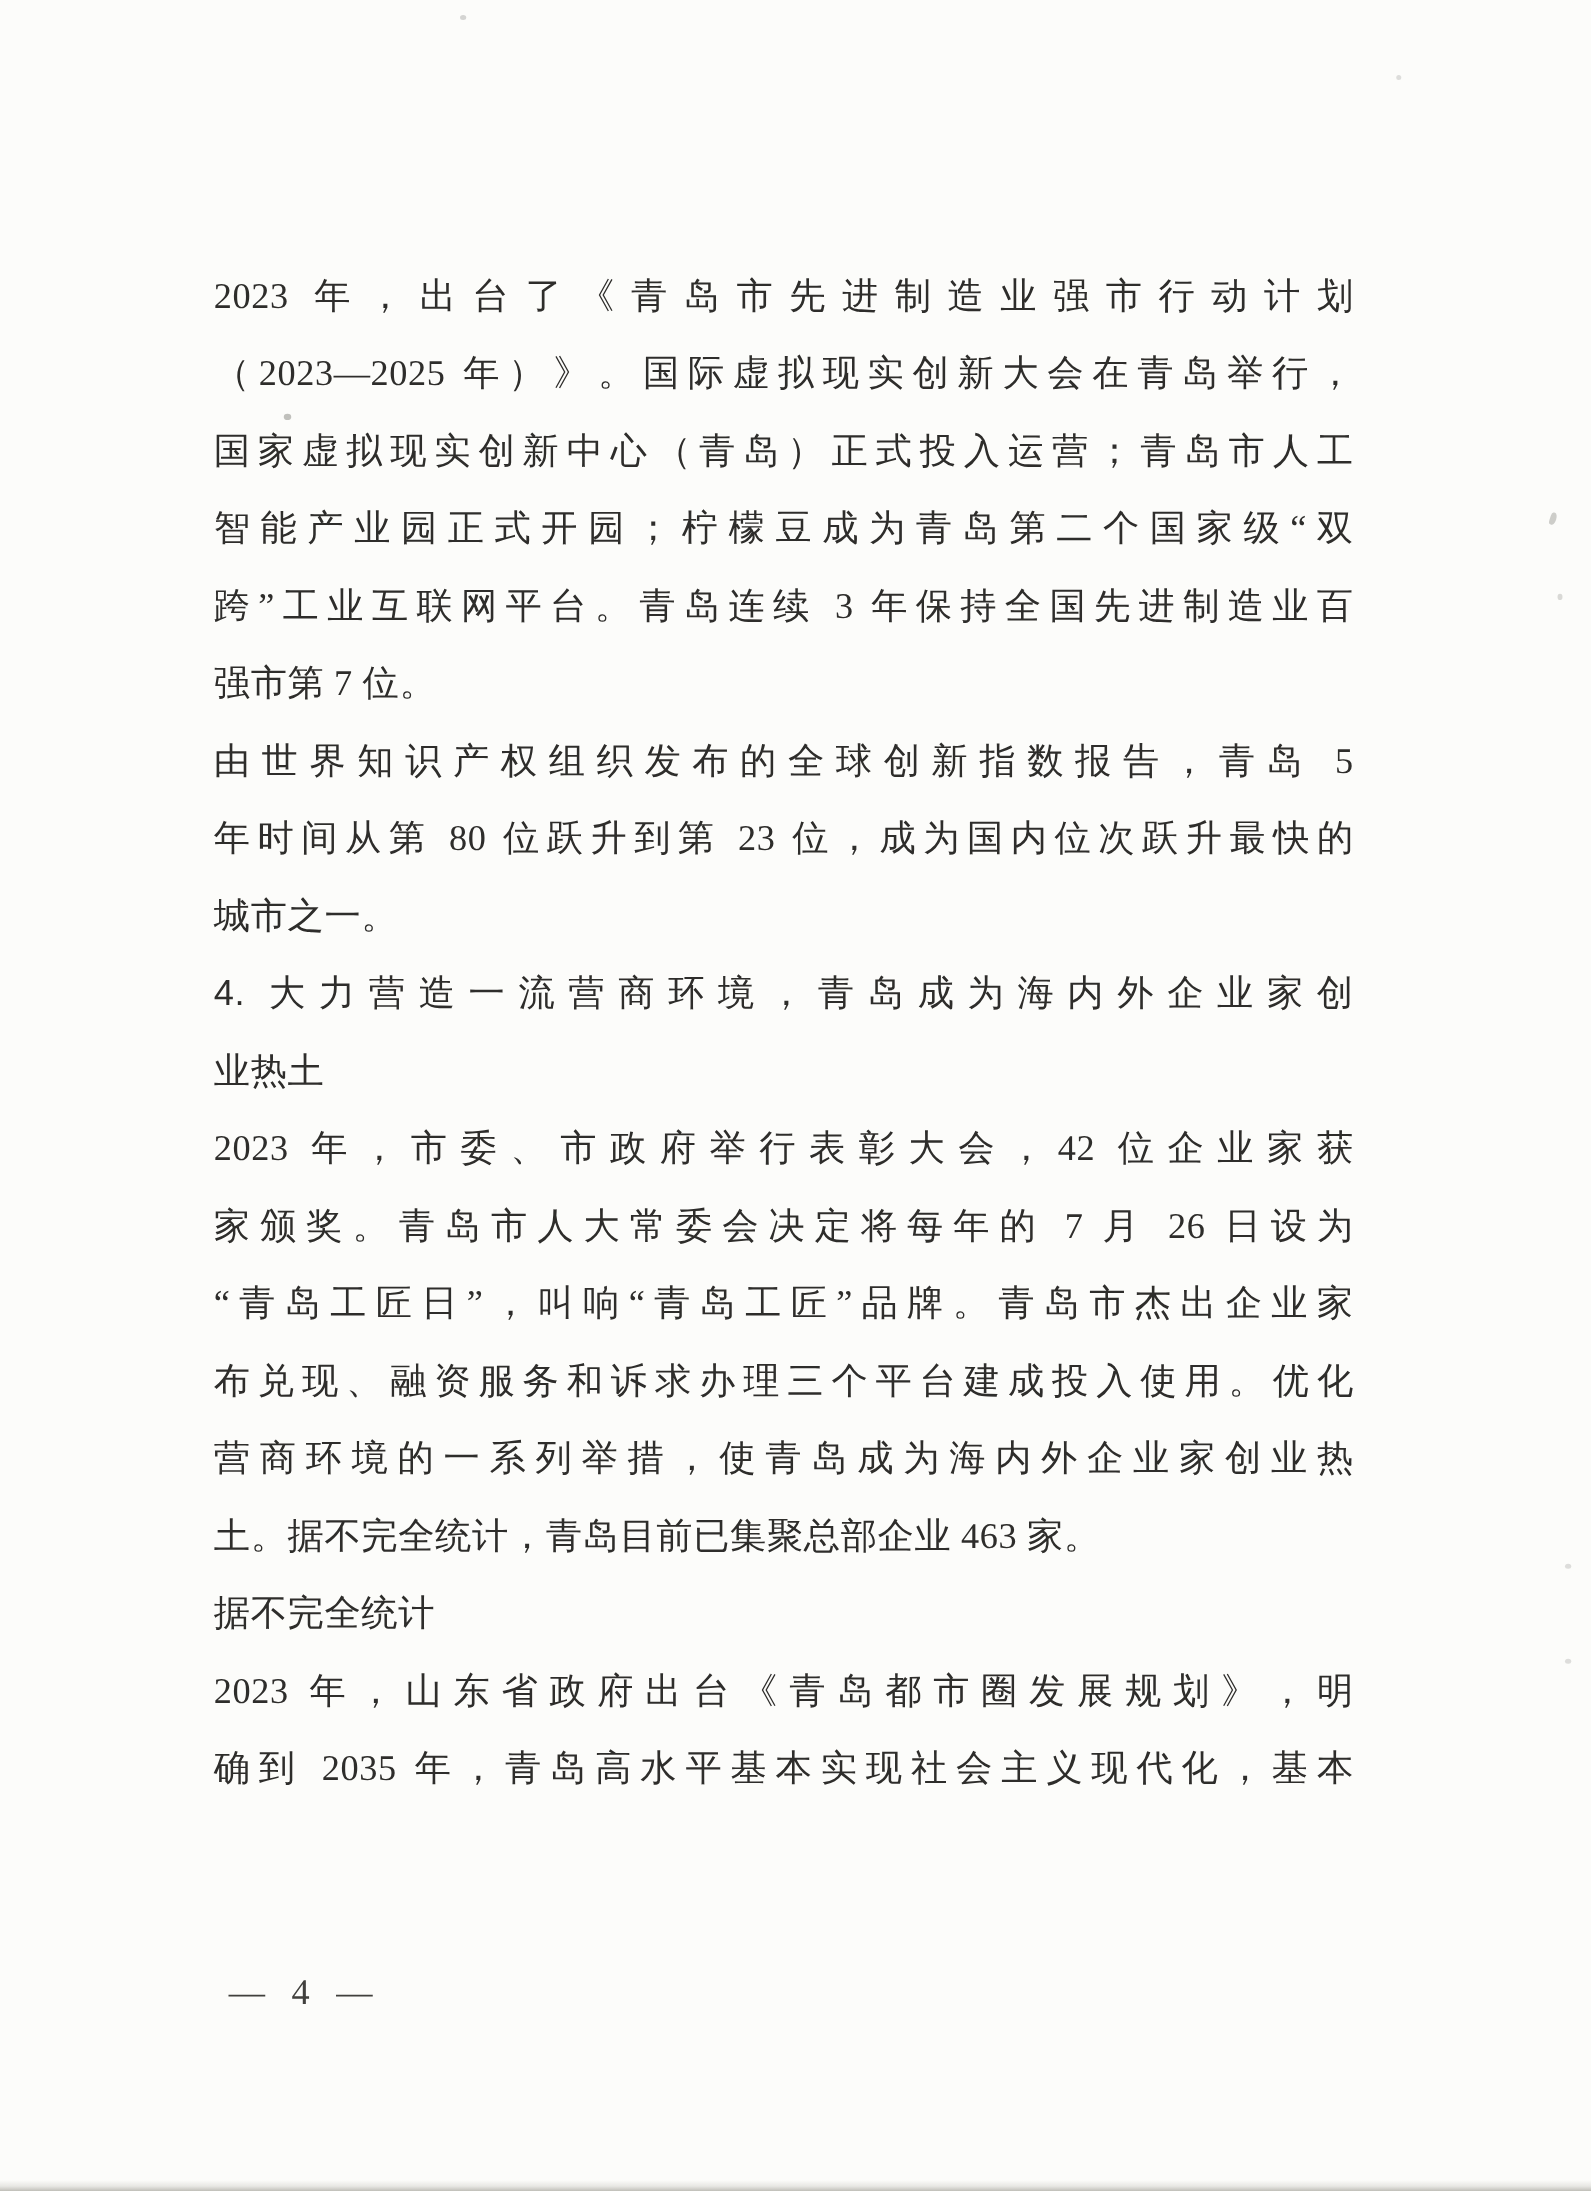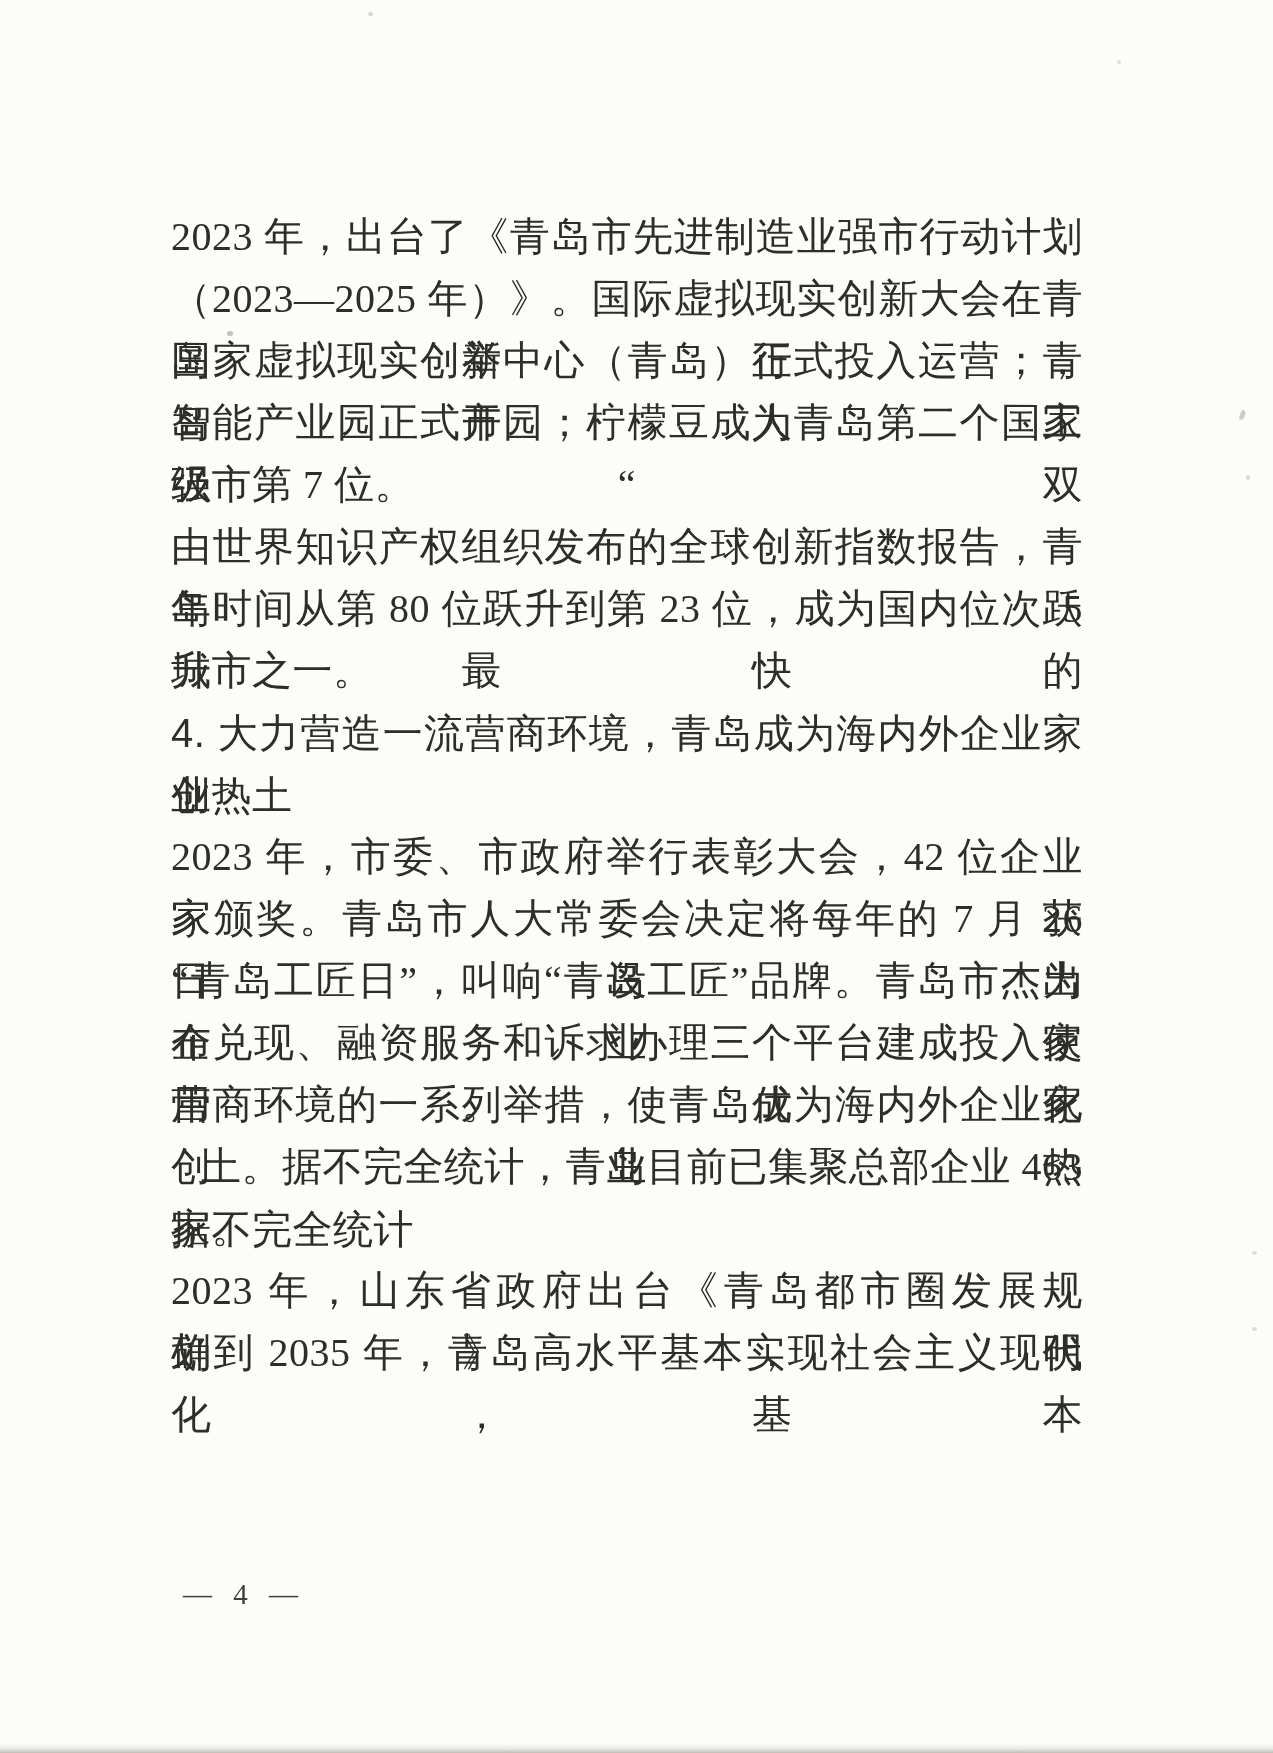--- a/index.html
+++ b/index.html
@@ -16,21 +16,21 @@
     position: absolute;
     left: 171px;
     top: 206px;
     width: 912px;
   }
   .textblock p {
     margin: 0;
     padding: 0;
     height: 62px;
     line-height: 62px;
-    font-size: 40px;
+    font-size: 29px;
     letter-spacing: 0.5px;
     white-space: normal;
     color: #2e2d2b;
   }
   
   .j  { text-align: justify; text-align-last: justify; }
   
   .end { text-align: right; text-align-last: left; }
   
   .first { padding-left: 66px; }
@@ -74,20 +74,21 @@
 <body>
 
 <div class="page">
 
   <div class="textblock">
 
     <p class="first j">2023 年，出台了《青岛市先进制造业强市行动计划</p>
     <p class="j">（2023—2025 年）》。国际虚拟现实创新大会在青岛举行，</p>
     <p class="j">国家虚拟现实创新中心（青岛）正式投入运营；青岛市人工</p>
     <p class="j">智能产业园正式开园；柠檬豆成为青岛第二个国家级“双</p>
+    <p class="j">跨”工业互联网平台。青岛连续 3 年保持全国先进制造业百</p>
     <p class="end">强市第 7 位。</p>
 
     <p class="first j">由世界知识产权组织发布的全球创新指数报告，青岛 5</p>
     <p class="j">年时间从第 80 位跃升到第 23 位，成为国内位次跃升最快的</p>
     <p class="end">城市之一。</p>
 
     <p class="first j h">4. 大力营造一流营商环境，青岛成为海内外企业家创</p>
     <p class="end h">业热土</p>
 
     <p class="first j">2023 年，市委、市政府举行表彰大会，42 位企业家获</p>

